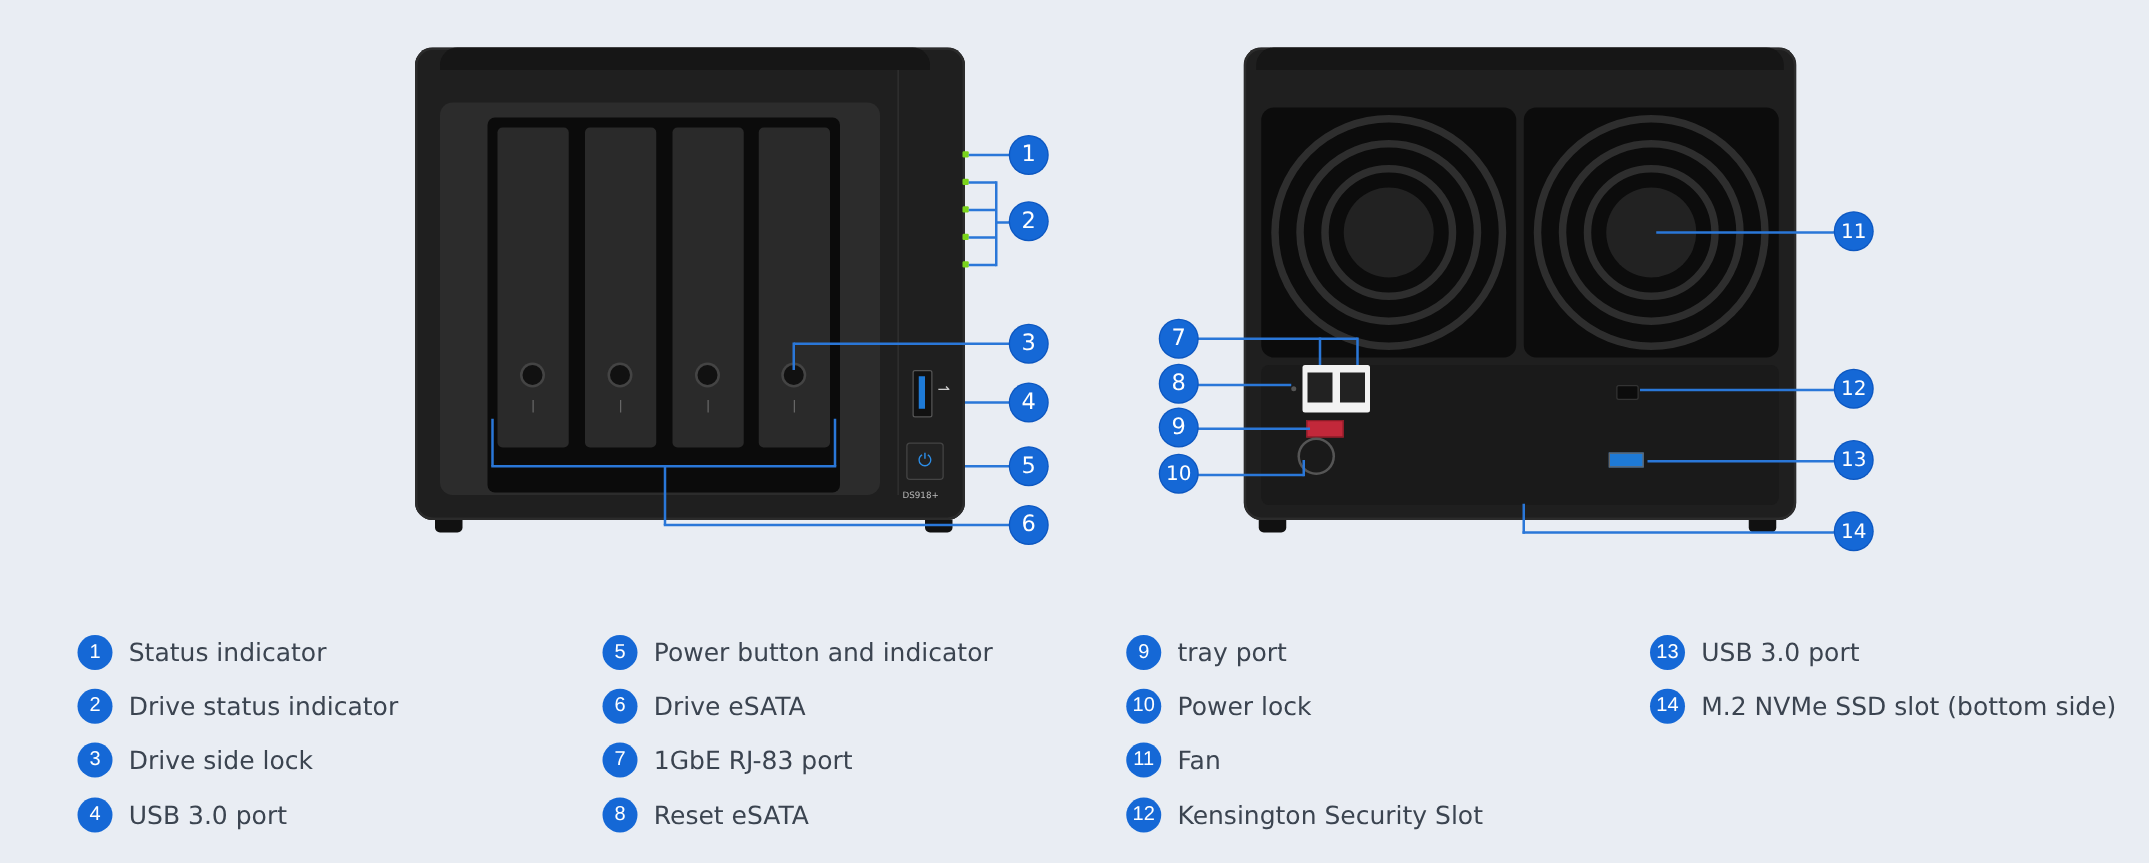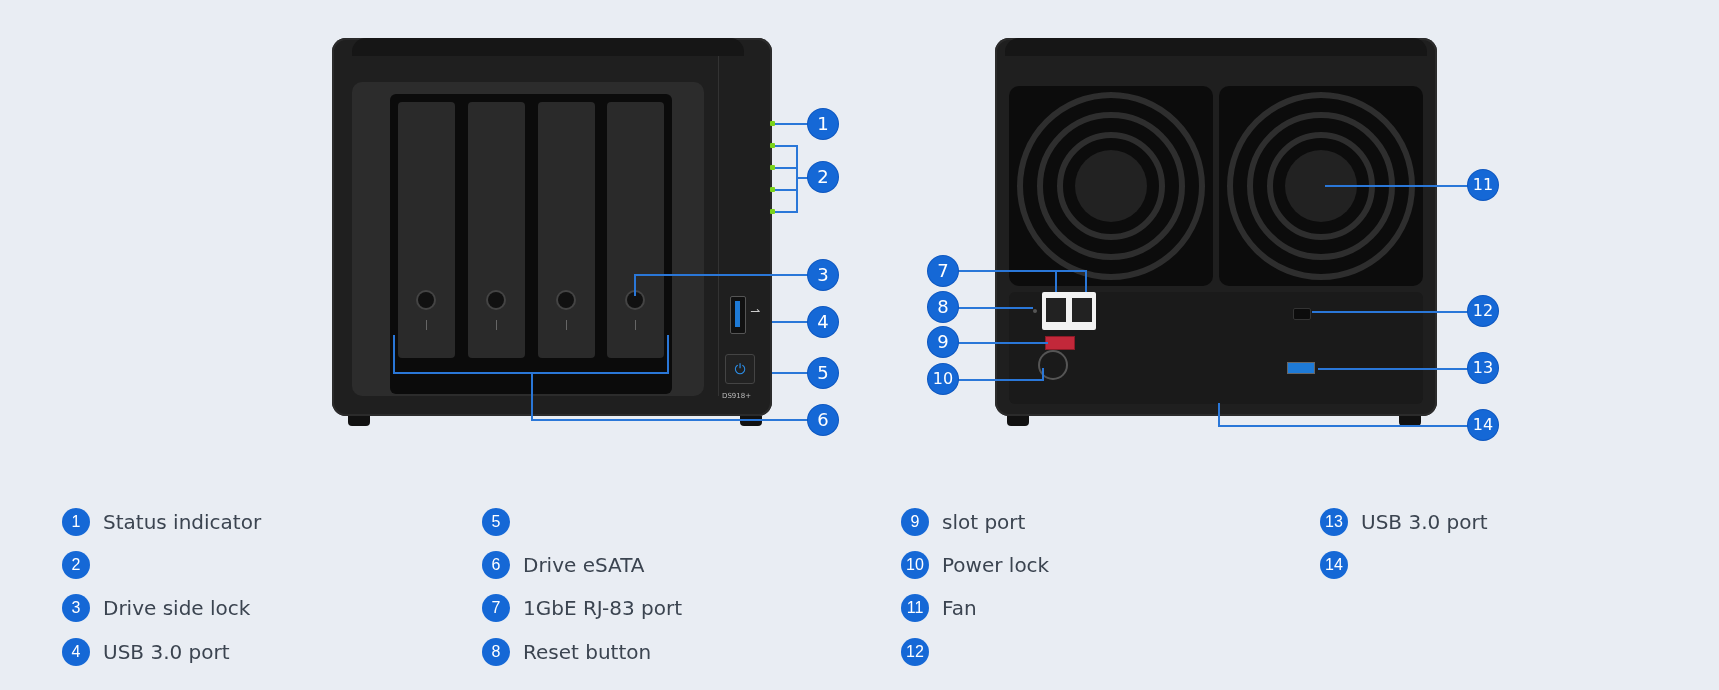--- a/index.html
+++ b/index.html
@@ -152,62 +152,66 @@
 <div class="badge" style="left:1468px;top:353px;font-size:16px;">13</div>
 <div class="badge" style="left:1468px;top:410px;font-size:16px;">14</div>
 
 <div>
   <div class="leg" style="left:62px;top:507px;">
       <span class="b">1</span>
       <span class="t">Status indicator</span>
     </div>
   <div class="leg" style="left:62px;top:550px;">
       <span class="b">2</span>
+      <span class="t">Drive status indicator</span>
     </div>
   <div class="leg" style="left:62px;top:593px;">
       <span class="b">3</span>
       <span class="t">Drive side lock</span>
     </div>
   <div class="leg" style="left:62px;top:637px;">
       <span class="b">4</span>
       <span class="t">USB 3.0 port</span>
     </div>
 
   <div class="leg" style="left:482px;top:507px;">
       <span class="b">5</span>
+      <span class="t">Power button and indicator</span>
     </div>
   <div class="leg" style="left:482px;top:550px;">
       <span class="b">6</span>
       <span class="t">Drive eSATA</span>
     </div>
   <div class="leg" style="left:482px;top:593px;">
       <span class="b">7</span>
       <span class="t">1GbE RJ-83 port</span>
     </div>
   <div class="leg" style="left:482px;top:637px;">
       <span class="b">8</span>
-      <span class="t">Reset button</span>
+      <span class="t">Reset eSATA</span>
     </div>
 
   <div class="leg" style="left:901px;top:507px;">
       <span class="b">9</span>
-      <span class="t">slot port</span>
+      <span class="t">tray port</span>
     </div>
   <div class="leg" style="left:901px;top:550px;">
       <span class="b">10</span>
       <span class="t">Power lock</span>
     </div>
   <div class="leg" style="left:901px;top:593px;">
       <span class="b">11</span>
       <span class="t">Fan</span>
     </div>
   <div class="leg" style="left:901px;top:637px;">
       <span class="b">12</span>
+      <span class="t">Kensington Security Slot</span>
     </div>
 
   <div class="leg" style="left:1320px;top:507px;">
       <span class="b">13</span>
       <span class="t">USB 3.0 port</span>
     </div>
   <div class="leg" style="left:1320px;top:550px;">
       <span class="b">14</span>
+      <span class="t">M.2 NVMe SSD slot (bottom side)</span>
     </div>
 </div>
 
 </body></html>

